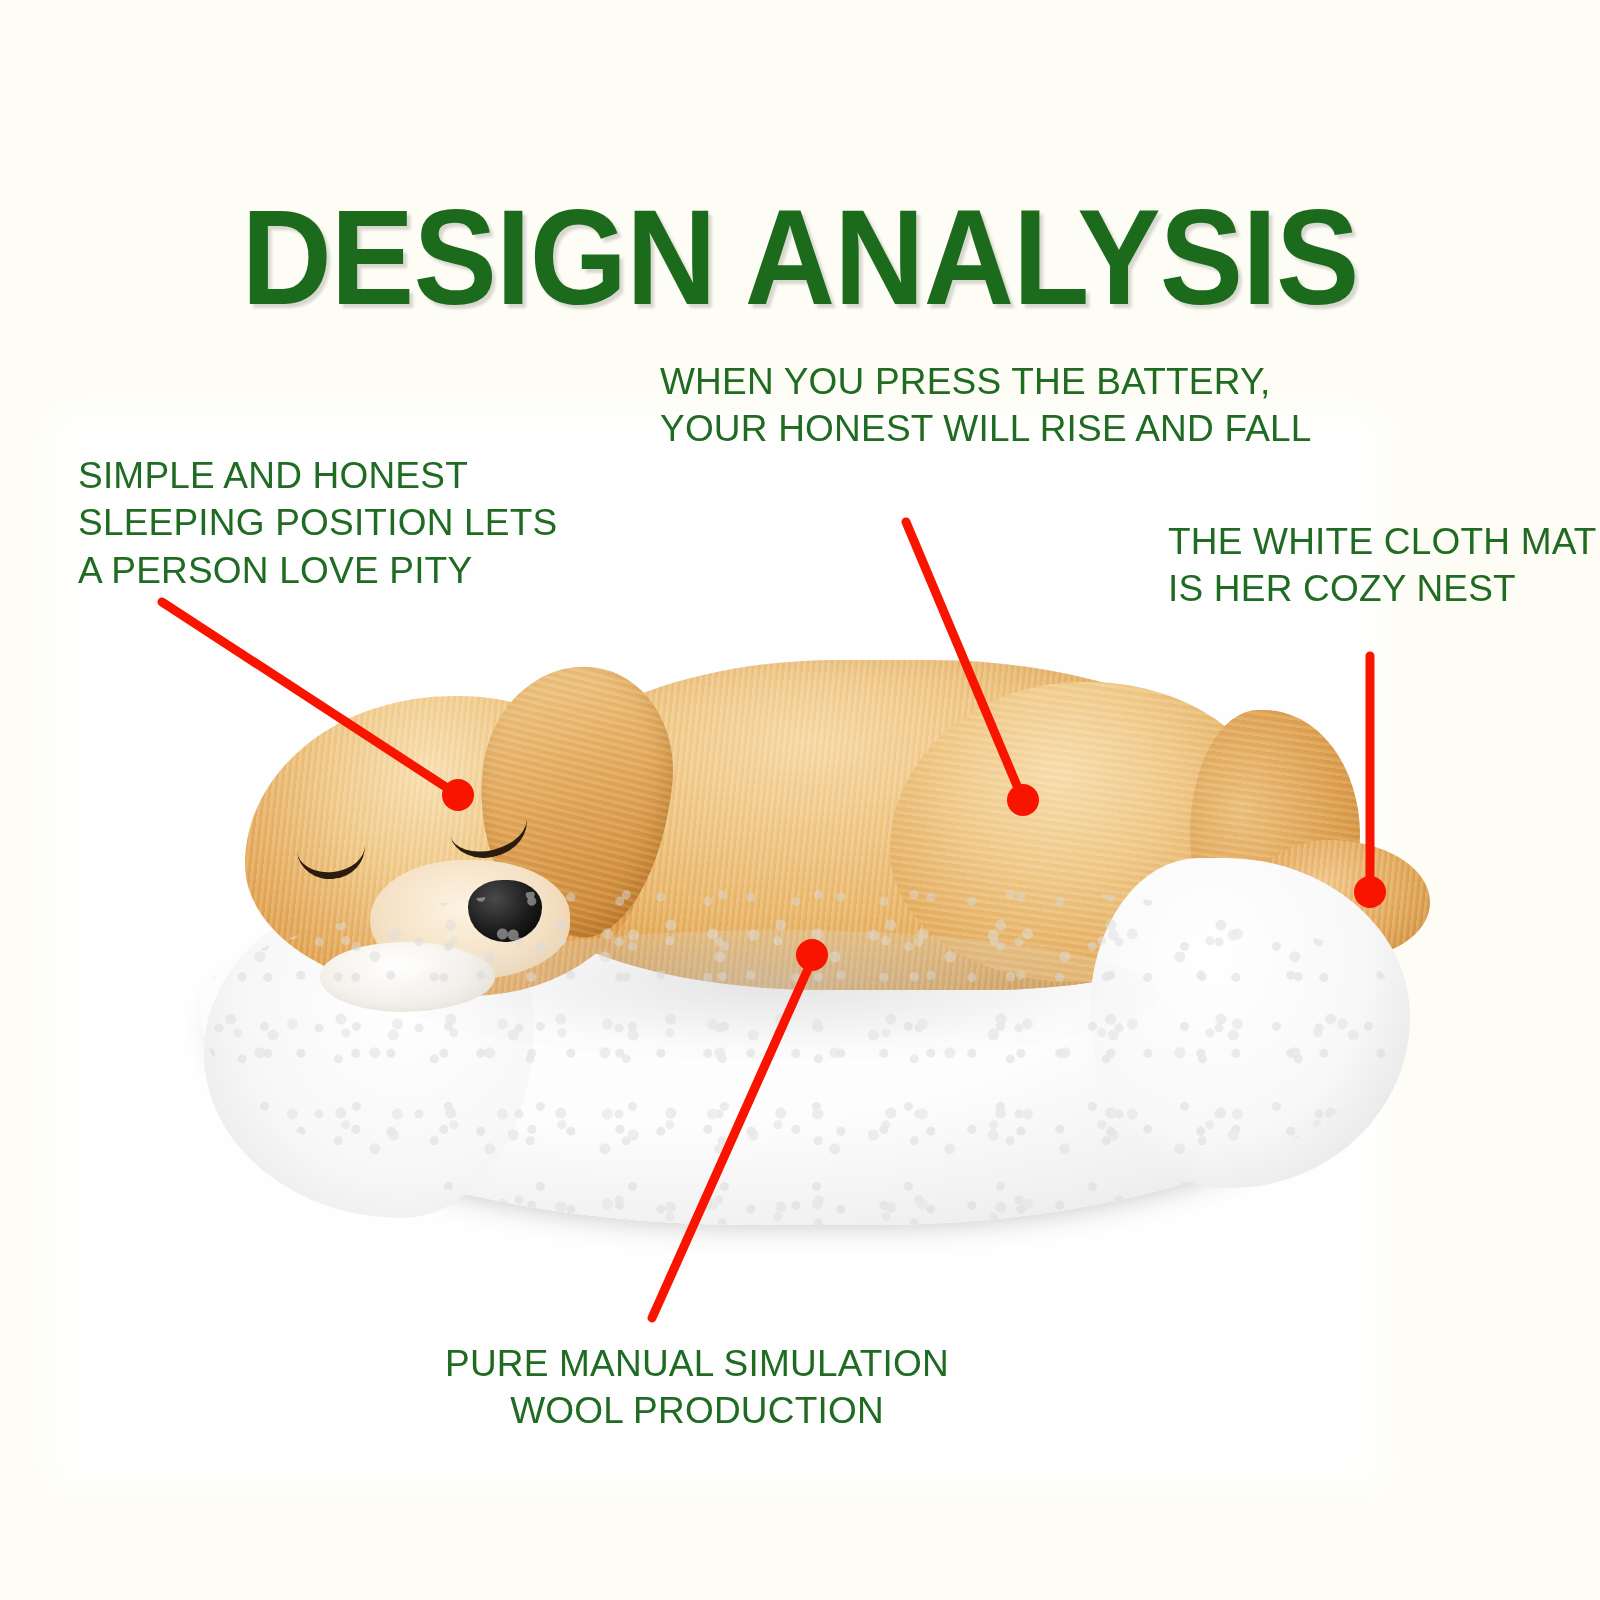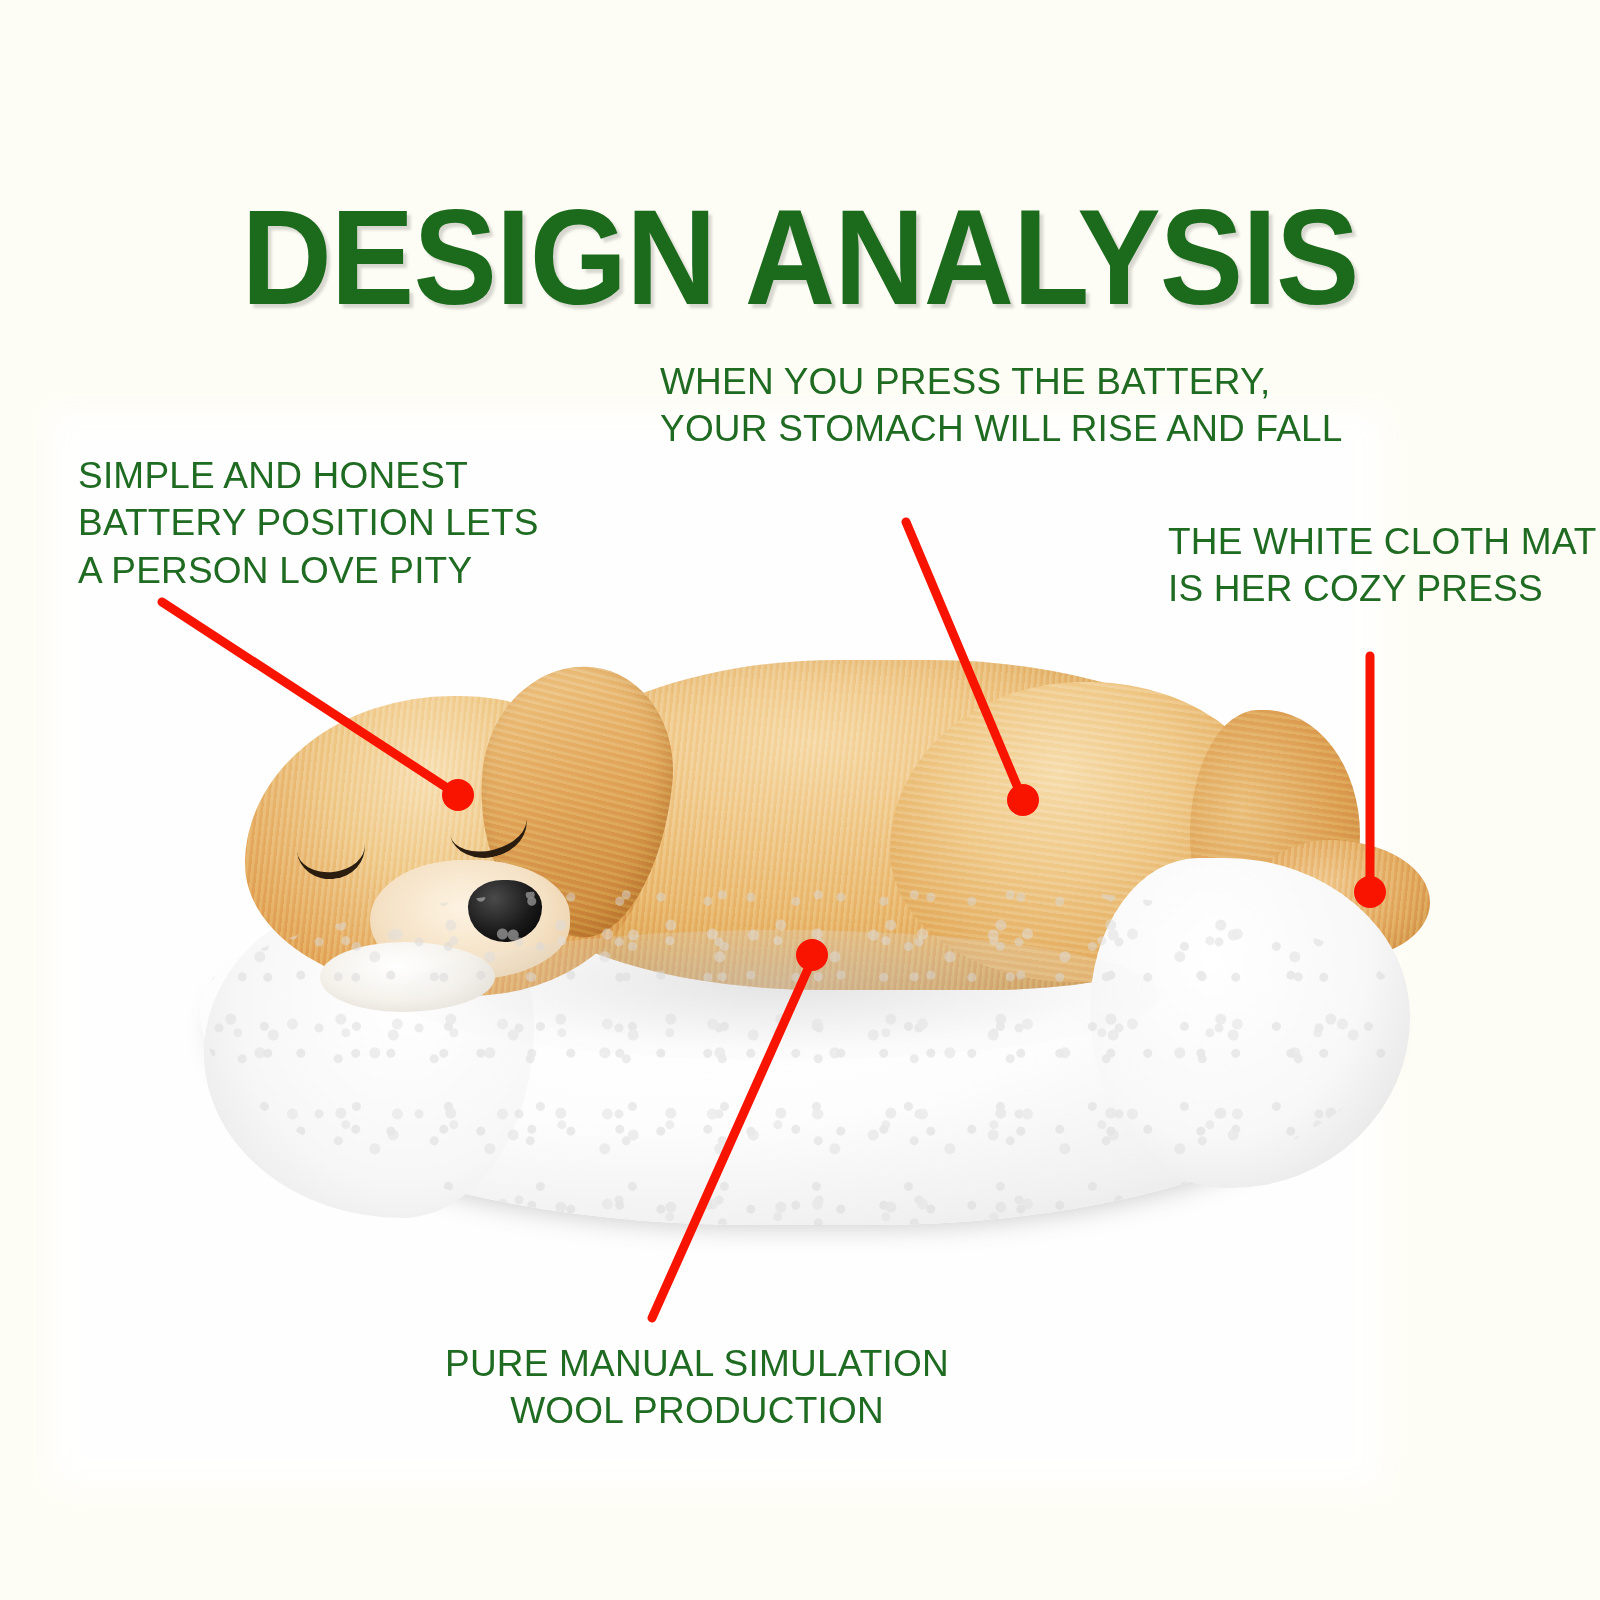--- a/index.html
+++ b/index.html
@@ -315,25 +315,25 @@
         <line x1="906" y1="522" x2="1023" y2="800" stroke-width="9"></line>
         <circle cx="1023" cy="800" r="16" stroke="none"></circle>
         <line x1="1370" y1="656" x2="1370" y2="888" stroke-width="9"></line>
         <circle cx="1370" cy="892" r="16" stroke="none"></circle>
         <line x1="652" y1="1318" x2="812" y2="960" stroke-width="9"></line>
         <circle cx="812" cy="955" r="16" stroke="none"></circle>
       </g>
   </svg>
 
   <div class="callout" id="callout-left">SIMPLE AND HONEST
-BATTERY POSITION LETS
+SLEEPING POSITION LETS
 A PERSON LOVE PITY</div>
 
   <div class="callout" id="callout-top">WHEN YOU PRESS THE BATTERY,
-YOUR STOMACH WILL RISE AND FALL</div>
+YOUR HONEST WILL RISE AND FALL</div>
 
   <div class="callout" id="callout-right">THE WHITE CLOTH MAT
-IS HER COZY PRESS</div>
+IS HER COZY NEST</div>
 
   <div class="callout" id="callout-bottom">PURE MANUAL SIMULATION
 WOOL PRODUCTION</div>
 
 </div>
 
 </body></html>

